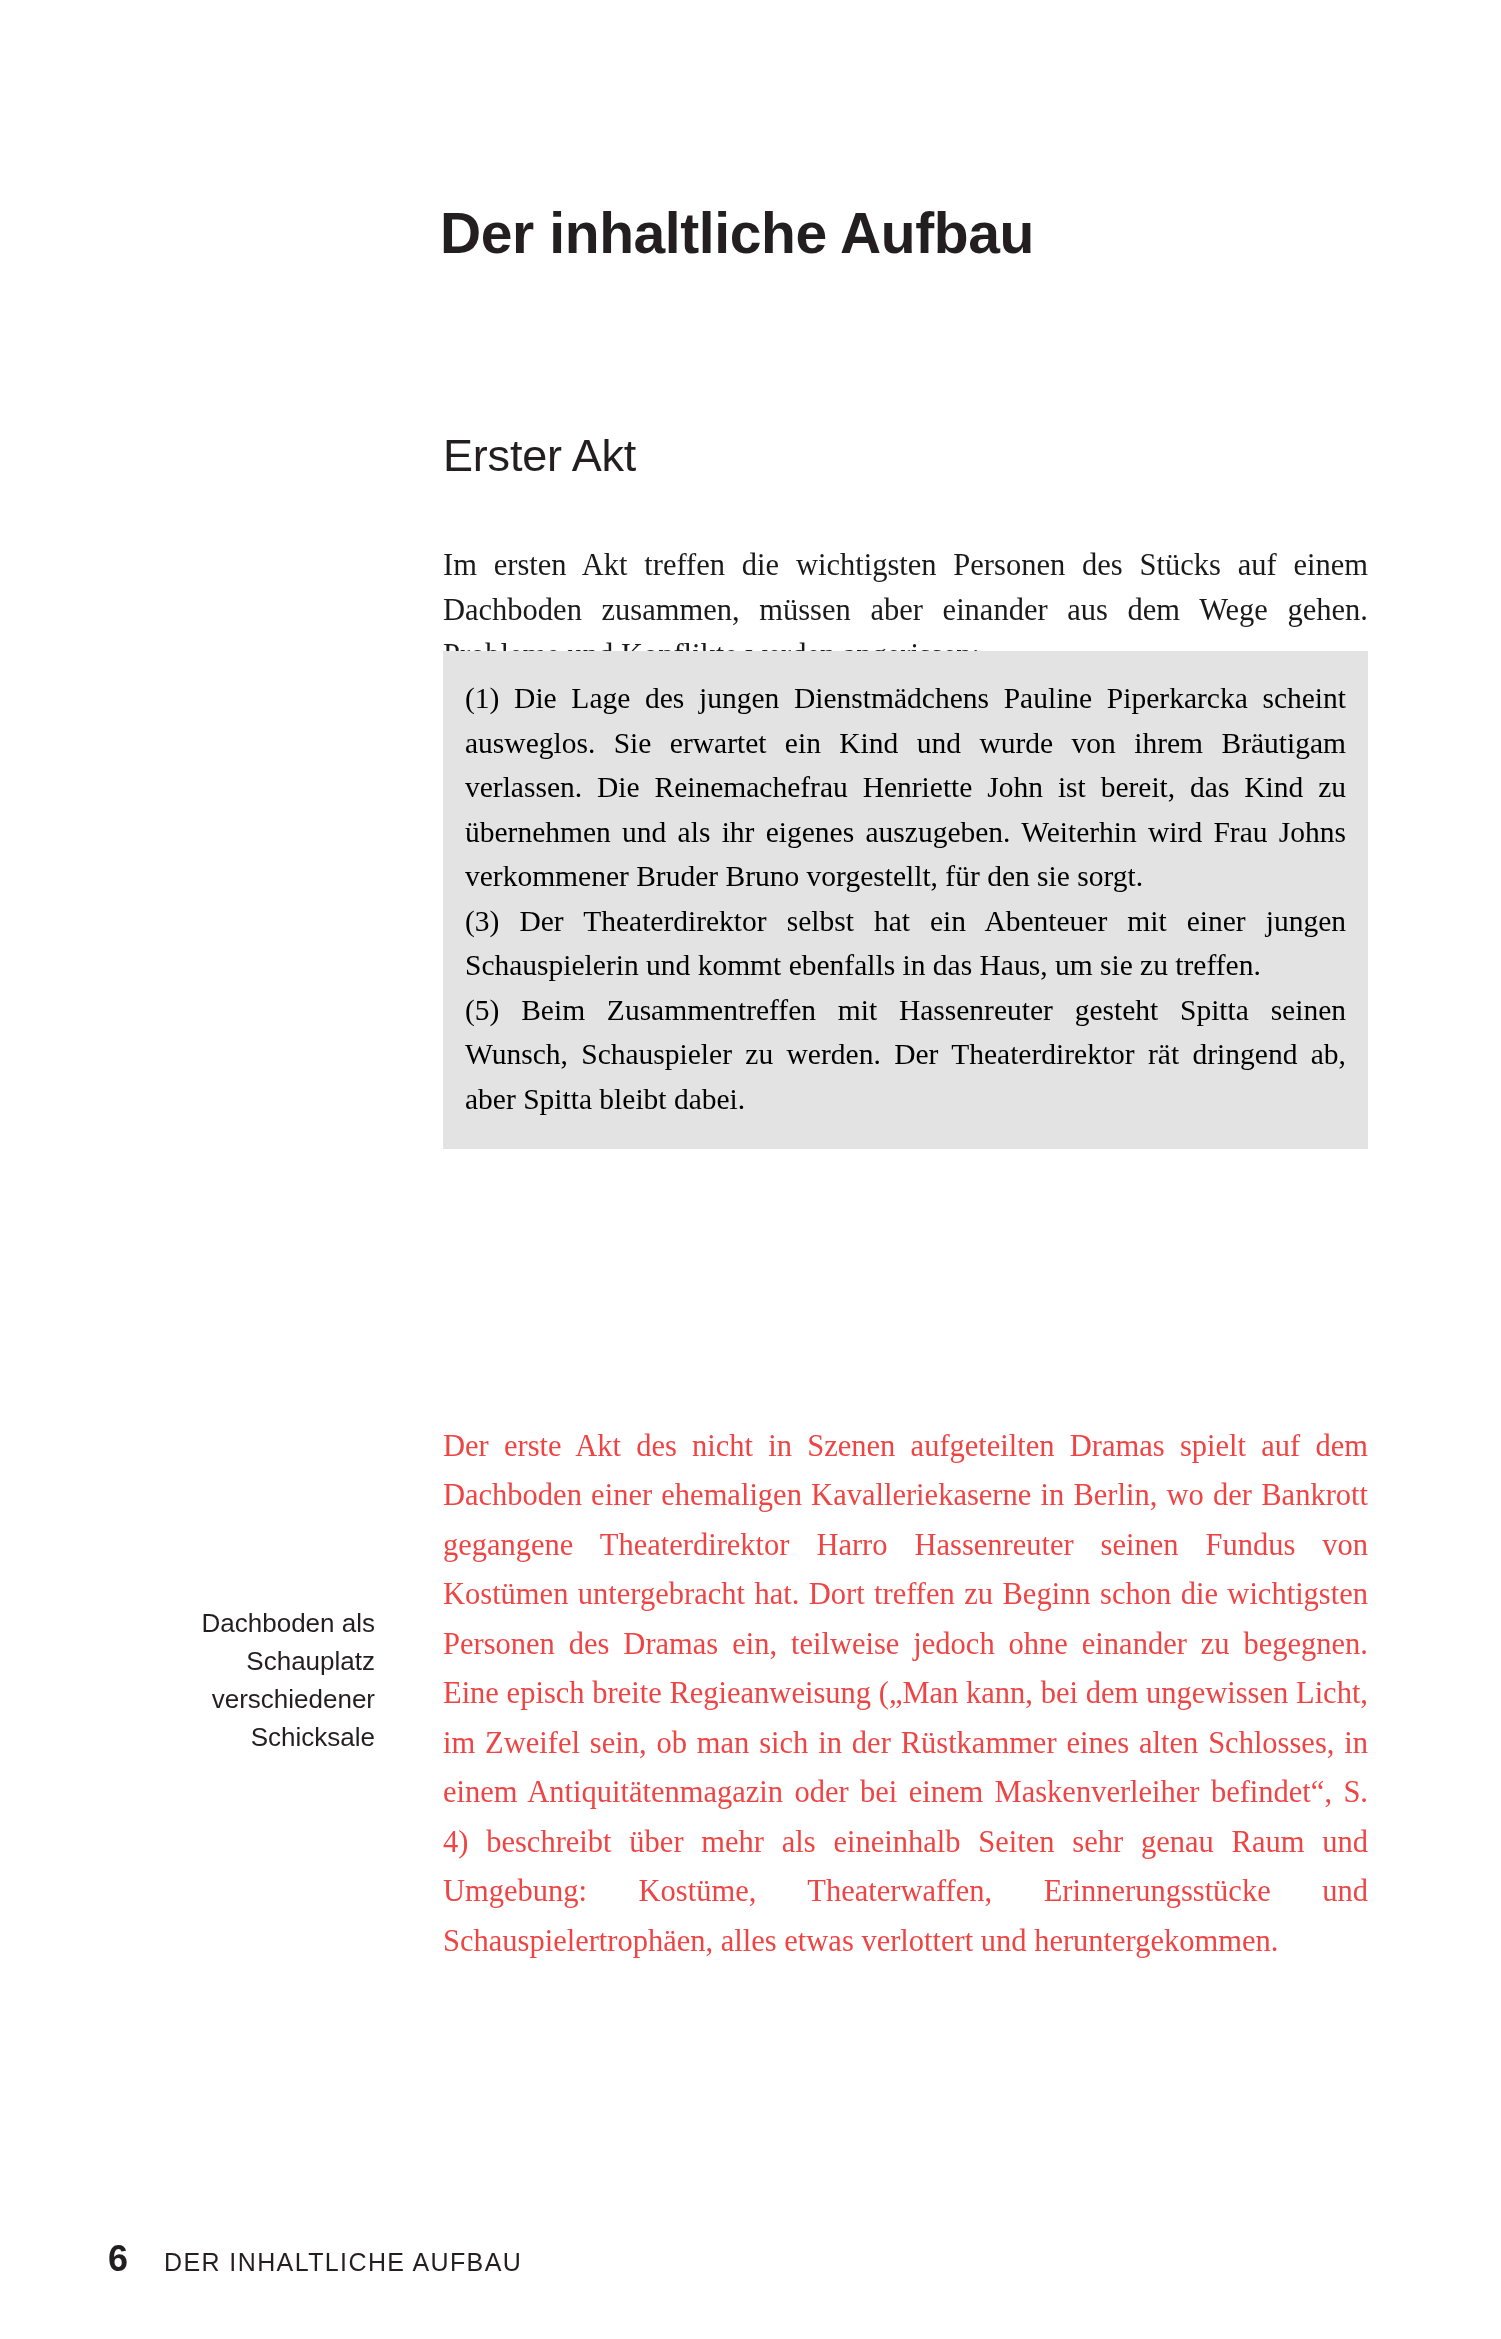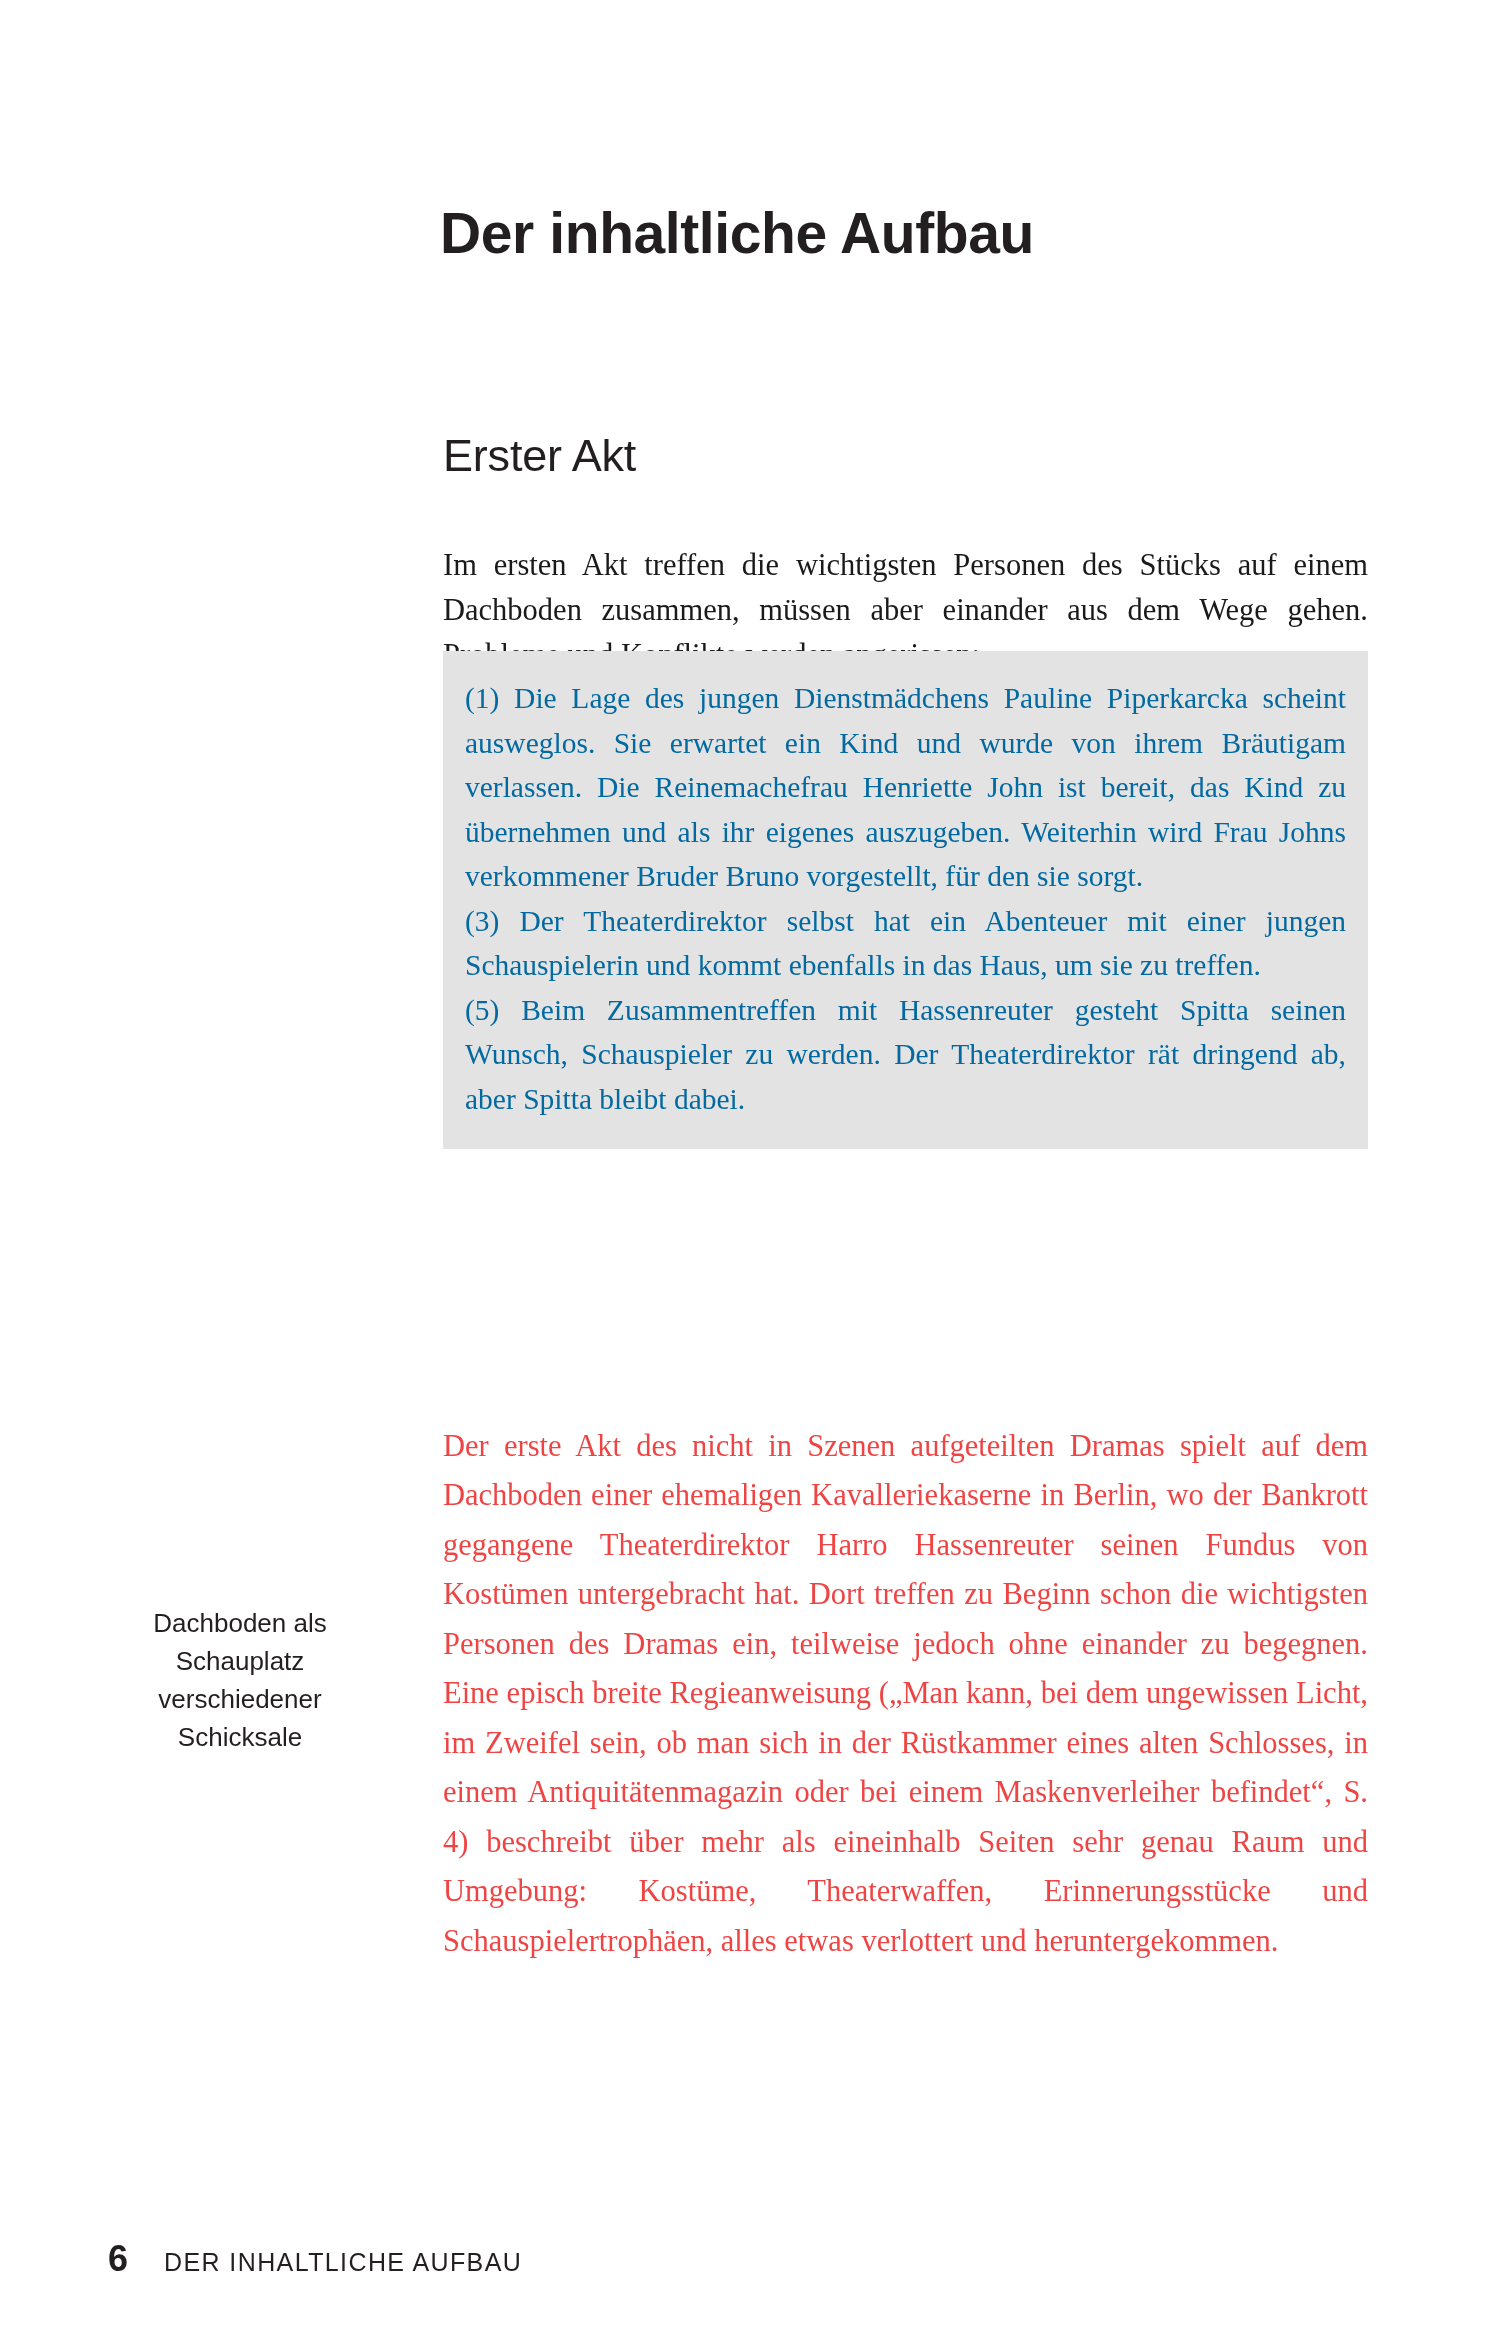--- a/index.html
+++ b/index.html
@@ -75,21 +75,21 @@
     padding: 25px 22px 28px 22px;
     box-sizing: border-box;
     background: #e3e3e3;
   }
   .summary-box p {
     margin: 0;
     font-size: 29.5px;
     line-height: 44.5px;
     text-align: justify;
     text-justify: inter-word;
-    color: #0369a1;
+    color: #000000;
   }
 
   
   .body-paragraph {
     position: absolute;
     left: 443px;
     top: 1365px;
     width: 925px;
     font-size: 30.5px;
     line-height: 49.5px;
@@ -101,21 +101,21 @@
   
   .margin-note {
     position: absolute;
     left: 105px;
     top: 1578px;
     width: 270px;
     font-family: "Liberation Sans", sans-serif;
     font-size: 26px;
     line-height: 38px;
     color: #231f20;
-    text-align: center;
+    text-align: right;
   }
 
   
   .footer {
     position: absolute;
     left: 108px;
     top: 2212px;
     display: flex;
     align-items: baseline;
     font-family: "Liberation Sans", sans-serif;

